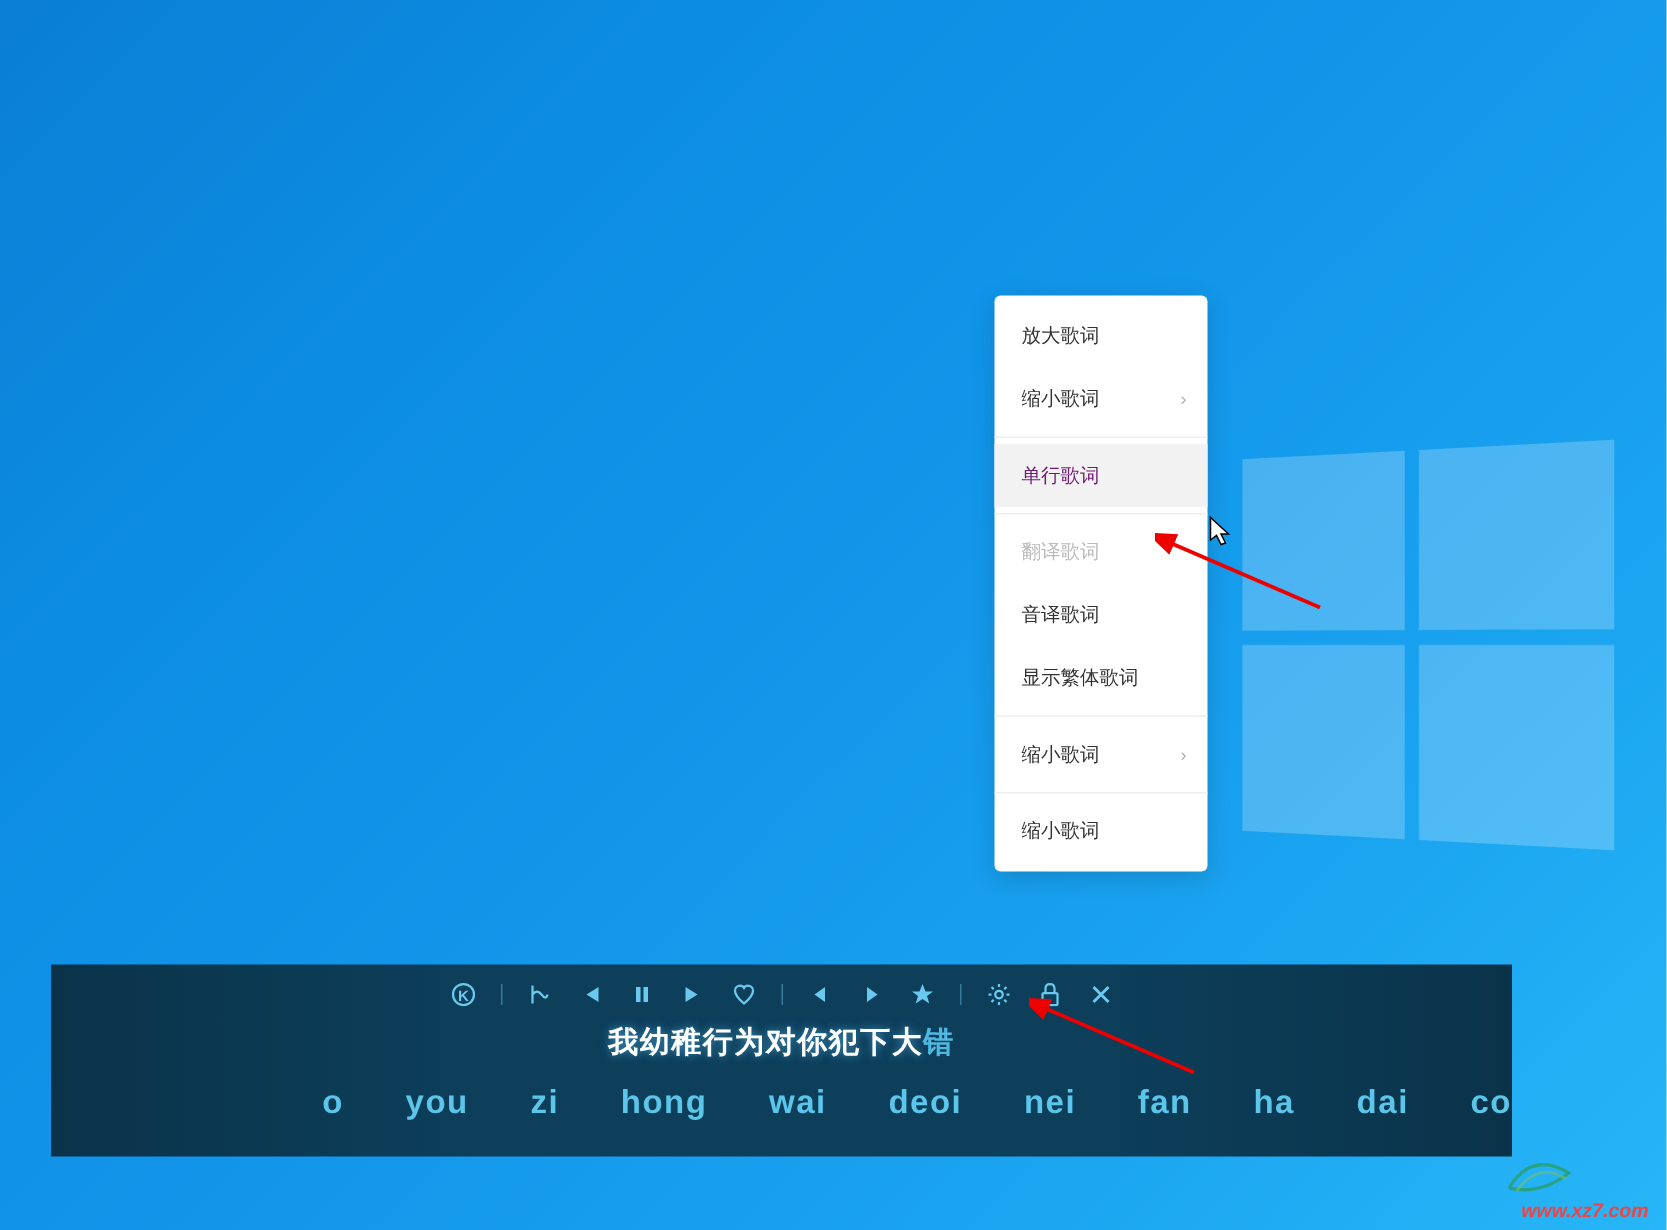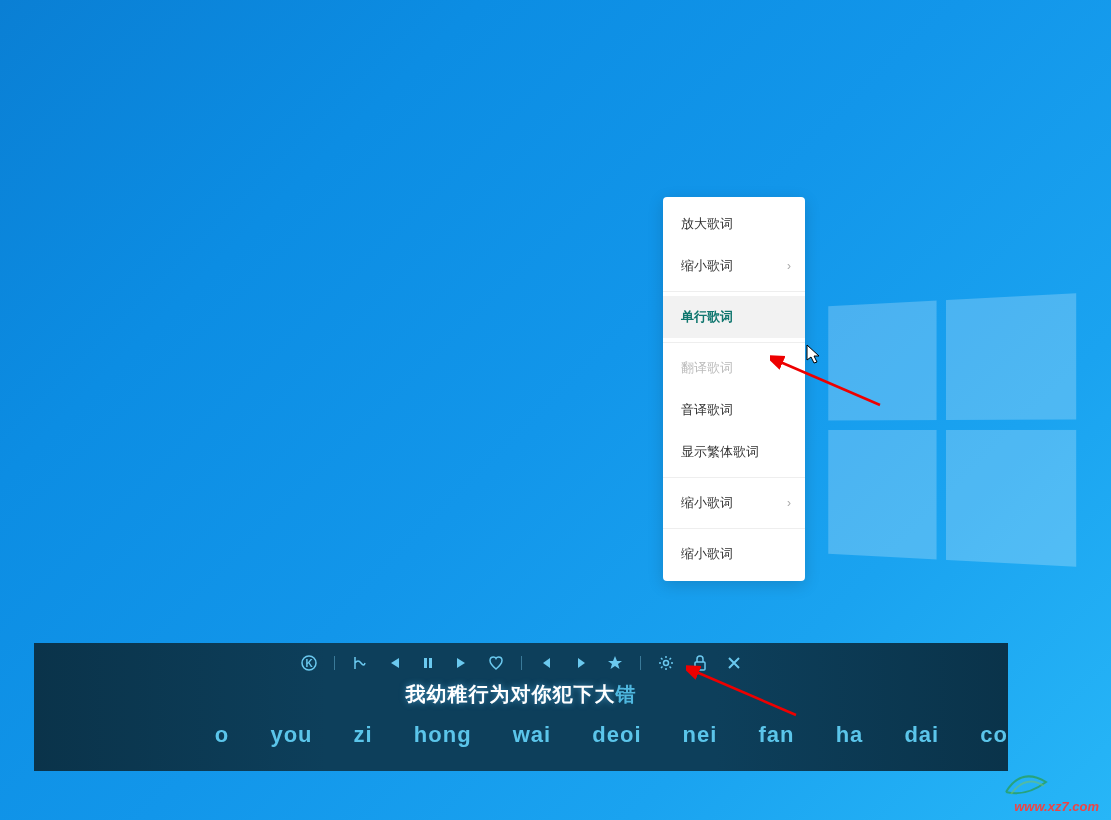--- a/index.html
+++ b/index.html
@@ -44,22 +44,21 @@
   font-size: 13px;
   color: #333;
 }
 .menu-item {
   padding: 12px 18px;
   cursor: pointer;
   position: relative;
 }
 .menu-item.highlighted {
   background: #f2f2f2;
-  color: #0f766e;
-  font-weight: bold;
+  color: #701a75;
 }
 .menu-item.disabled {
   color: #bbb;
   cursor: default;
 }
 .menu-item .chevron {
   position: absolute;
   right: 14px;
   top: 50%;
   transform: translateY(-50%);

